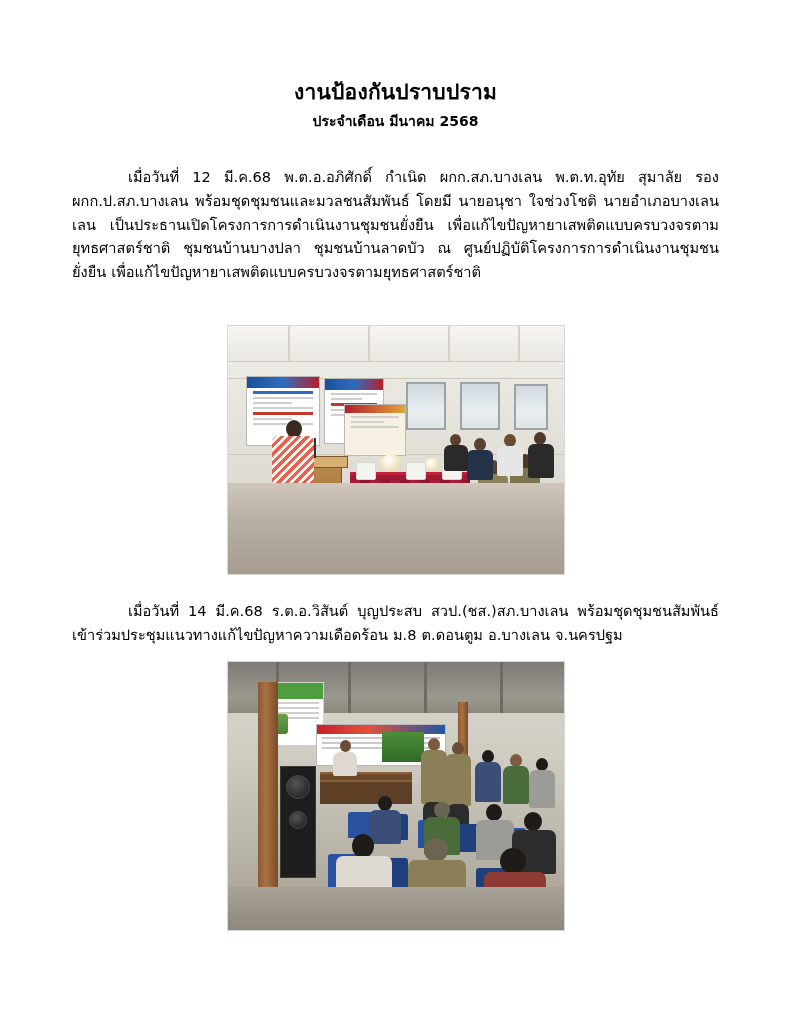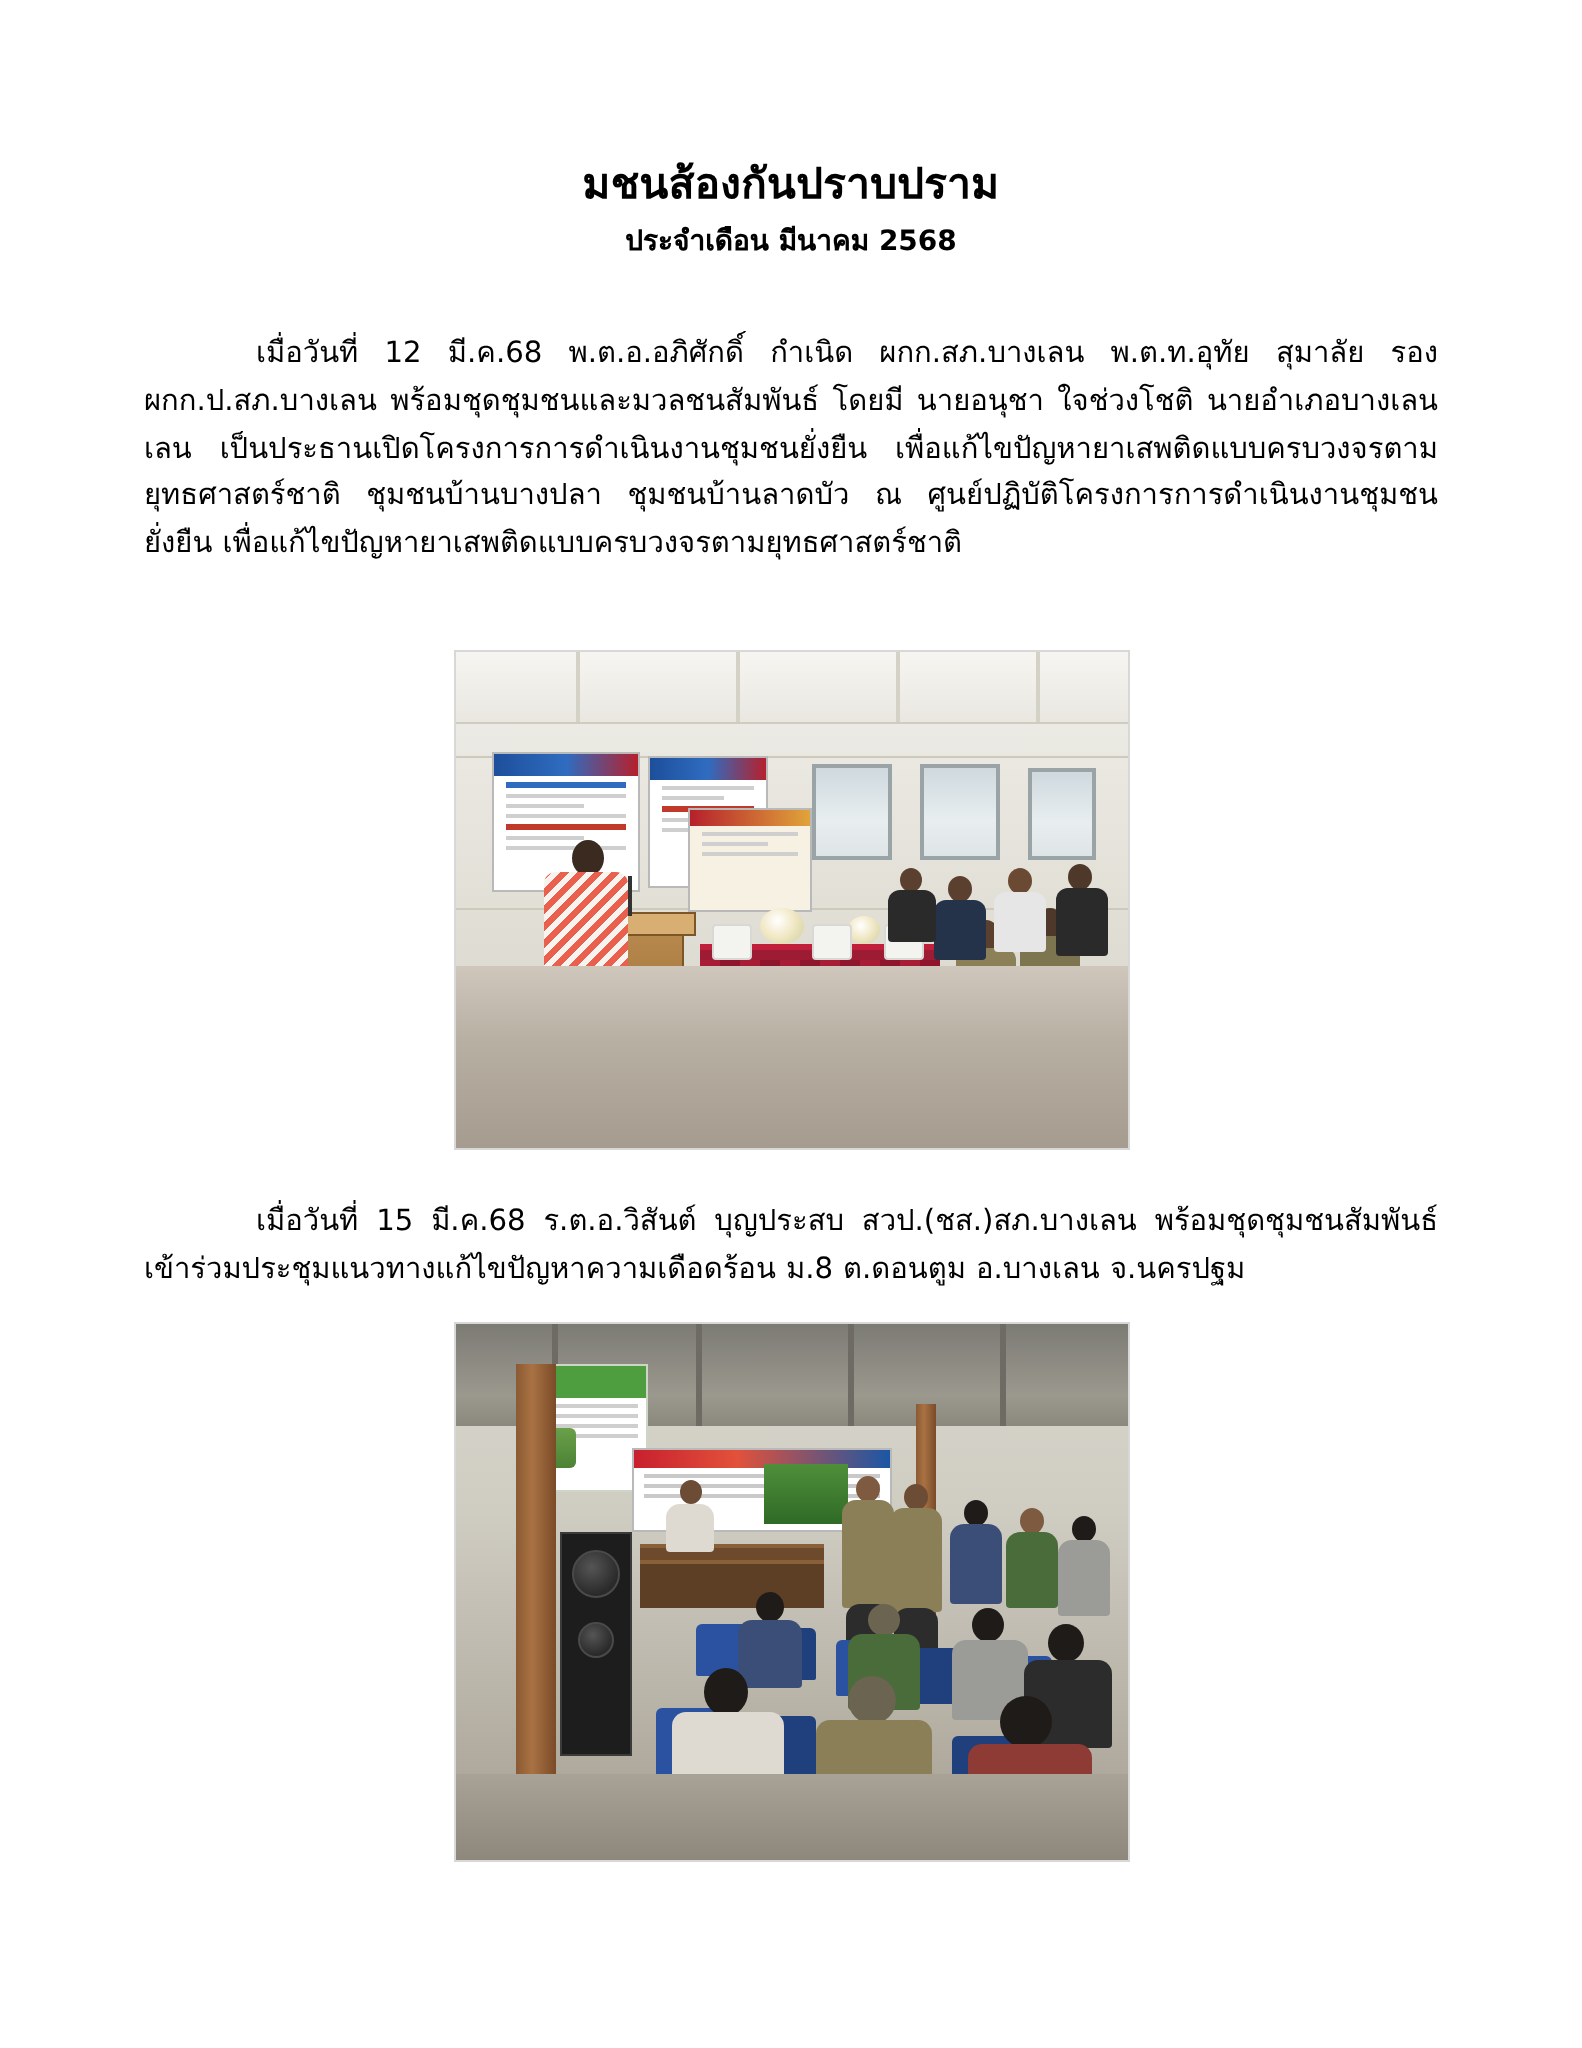--- a/index.html
+++ b/index.html
@@ -245,21 +245,21 @@
   .c-hair  { background: #1f1b18; }
   .c-cap   { background: #6b6450; }
   .c-green { background: #4a6b3a; }
   .c-red   { background: #8e3b35; }
 </style>
 </head>
 <body>
 
 <div class="page">
 
-  <h1 class="doc-title">มชนส้องกันปราบปราม</h1>
+  <h1 class="doc-title">งานป้องกันปราบปราม</h1>
   <h2 class="doc-subtitle">ประจำเดือน มีนาคม 2568</h2>
 
   <p class="paragraph">เมื่อวันที่ 12 มี.ค.68  พ.ต.อ.อภิศักดิ์ กำเนิด ผกก.สภ.บางเลน พ.ต.ท.อุทัย สุมาลัย รอง ผกก.ป.สภ.บางเลน พร้อมชุดชุมชนและมวลชนสัมพันธ์ โดยมี นายอนุชา ใจช่วงโชติ นายอำเภอบางเลนเลน เป็นประธานเปิดโครงการการดำเนินงานชุมชนยั่งยืน เพื่อแก้ไขปัญหายาเสพติดแบบครบวงจรตามยุทธศาสตร์ชาติ ชุมชนบ้านบางปลา ชุมชนบ้านลาดบัว ณ ศูนย์ปฏิบัติโครงการการดำเนินงานชุมชนยั่งยืน เพื่อแก้ไขปัญหายาเสพติดแบบครบวงจรตามยุทธศาสตร์ชาติ</p>
 
   <div class="spacer-1"></div>
 
   <div class="figure">
     <div class="photo photo-1">
       <div class="p1-wall"></div>
       <div class="p1-ceil"></div>
@@ -343,21 +343,21 @@
       <div class="p1-head" style="left:296px; top:168px; width:20px; height:23px; background:#5b4030;"></div>
       <div class="p1-body p1-black" style="left:282px; top:190px; width:52px; height:58px;"></div>
 
       <div class="p1-stand" style="left:168px; top:186px; width:4px; height:54px;"></div>
       <div class="p1-floor"></div>
     </div>
   </div>
 
   <div class="spacer-2"></div>
 
-  <p class="paragraph">เมื่อวันที่ 15 มี.ค.68 ร.ต.อ.วิสันต์ บุญประสบ สวป.(ชส.)สภ.บางเลน พร้อมชุดชุมชนสัมพันธ์ เข้าร่วมประชุมแนวทางแก้ไขปัญหาความเดือดร้อน ม.8 ต.ดอนตูม อ.บางเลน จ.นครปฐม</p>
+  <p class="paragraph">เมื่อวันที่ 14 มี.ค.68 ร.ต.อ.วิสันต์ บุญประสบ สวป.(ชส.)สภ.บางเลน พร้อมชุดชุมชนสัมพันธ์ เข้าร่วมประชุมแนวทางแก้ไขปัญหาความเดือดร้อน ม.8 ต.ดอนตูม อ.บางเลน จ.นครปฐม</p>
 
   <div class="figure">
     <div class="photo photo-2">
       <div class="p2-sky"></div>
       <div class="p2-roof"></div>
       <div class="p2-rafter" style="left:48px;"></div>
       <div class="p2-rafter" style="left:120px;"></div>
       <div class="p2-rafter" style="left:196px;"></div>
       <div class="p2-rafter" style="left:272px;"></div>
 

